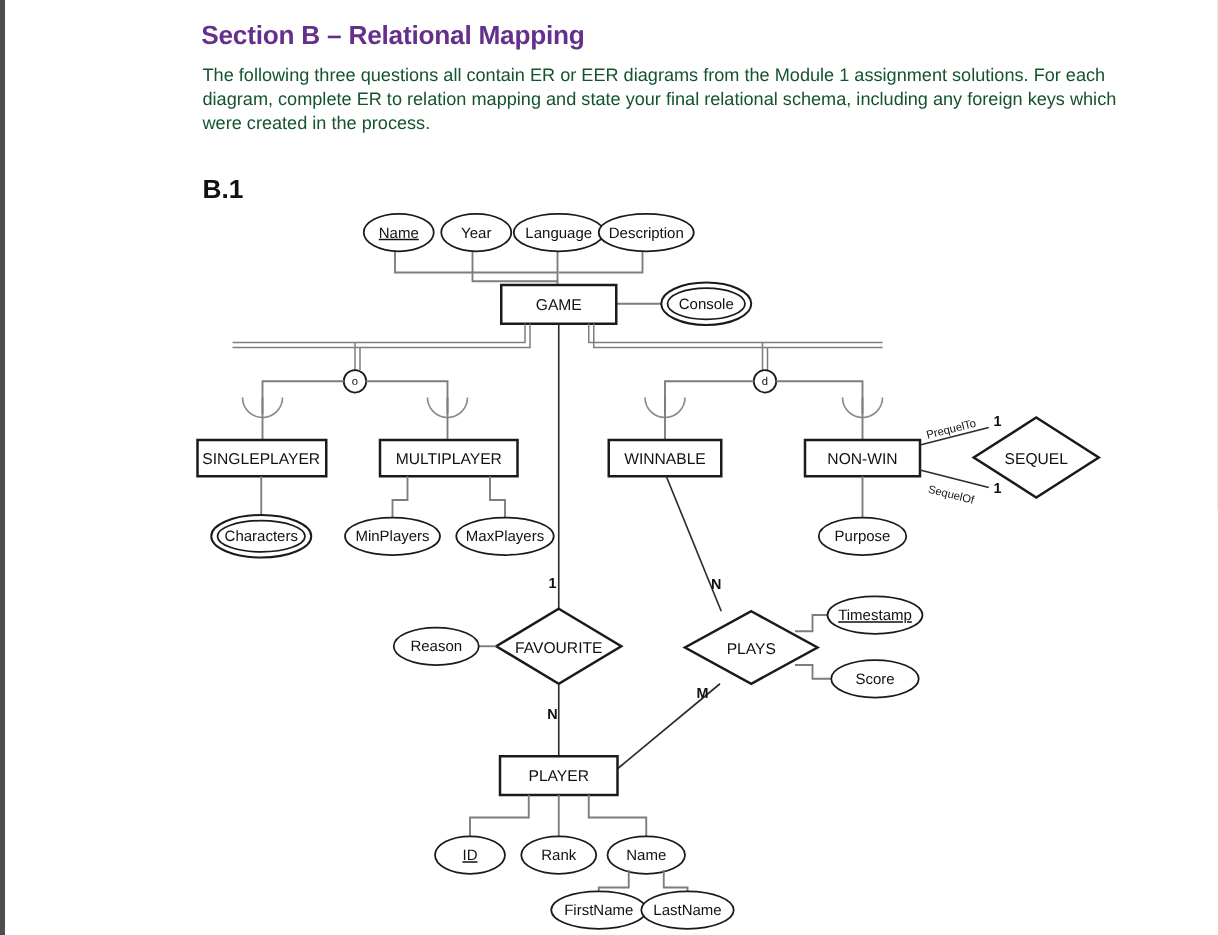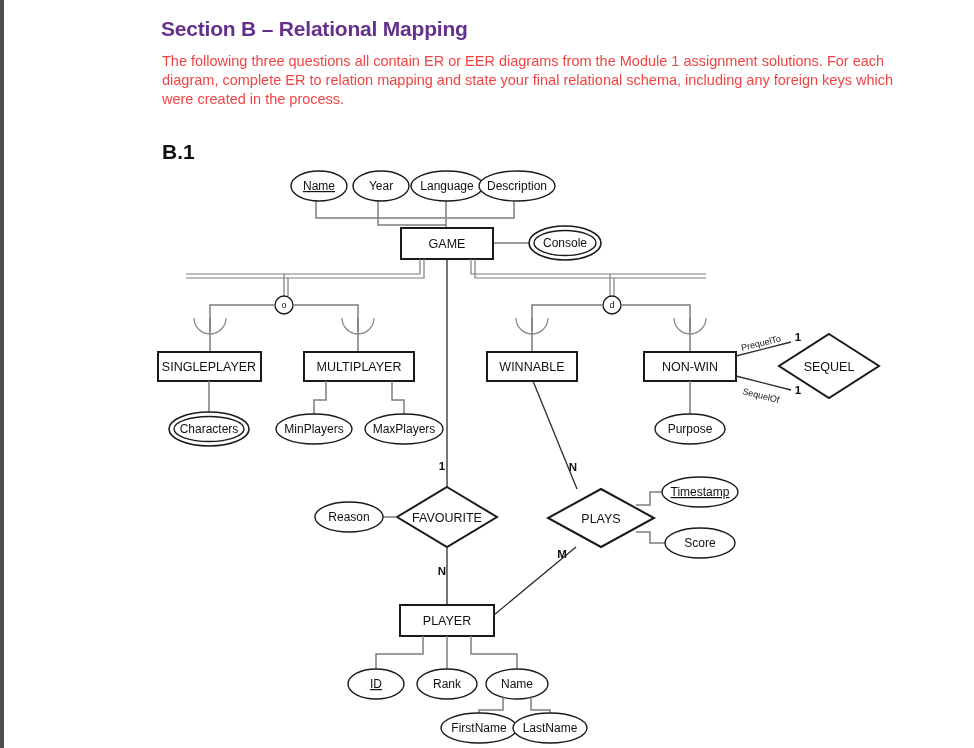--- a/index.html
+++ b/index.html
@@ -38,21 +38,21 @@
     color: #65308c;
     letter-spacing: -0.2px;
     white-space: nowrap;
   }
   #intro {
     position: absolute;
     left: 146px; top: 52px;
     width: 735px;
     font-size: 14.5px;
     line-height: 19px;
-    color: #ef4444;
+    color: #14532d;
   }
   #section-label {
     position: absolute;
     left: 146px; top: 140px;
     font-size: 21px;
     font-weight: bold;
     color: #111111;
   }
 
   #diagram {

